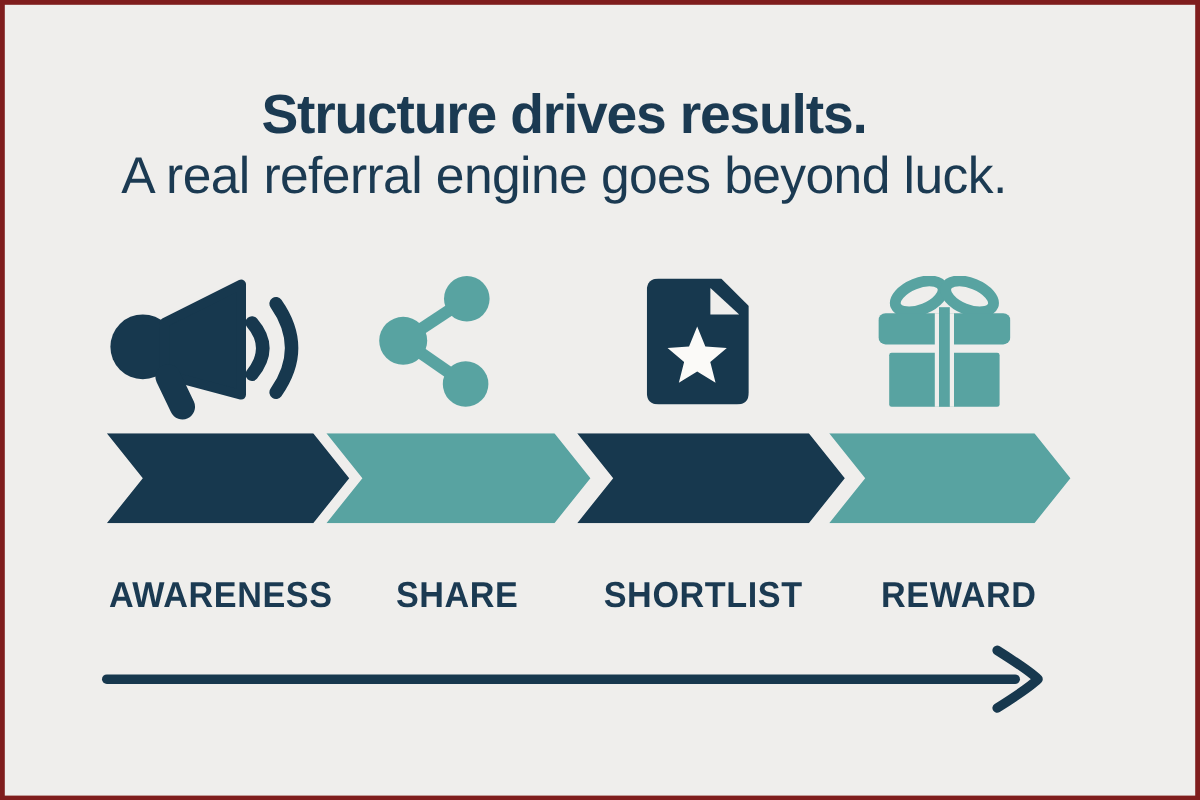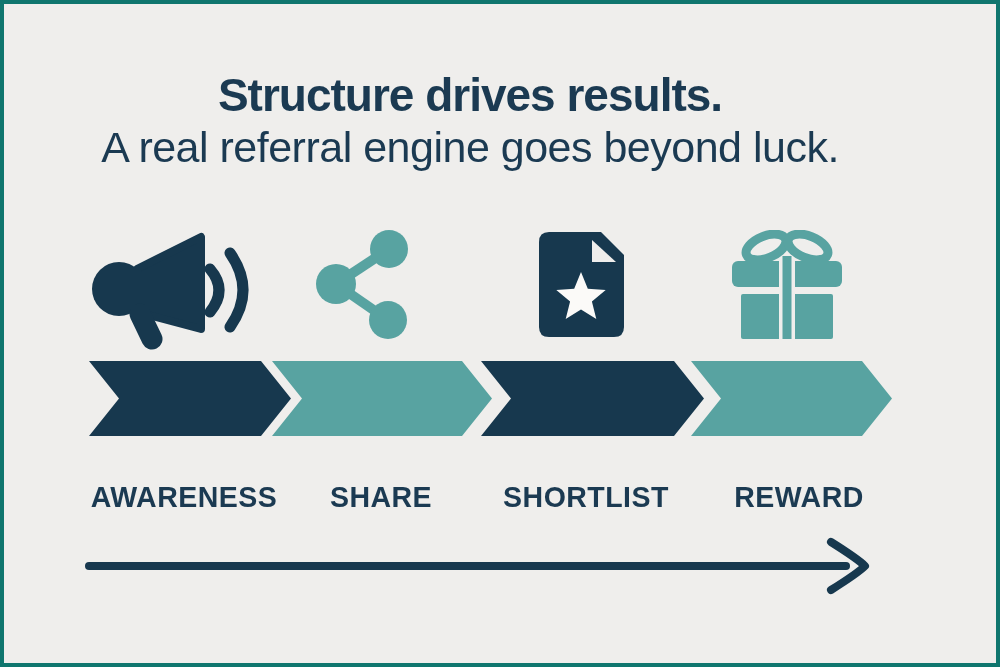--- a/index.html
+++ b/index.html
@@ -6,21 +6,21 @@
   body{
     width:1000px;height:667px;
     background:#ffffff;
     font-family:"Liberation Sans", sans-serif;
     overflow:hidden;
   }
   .canvas{
     position:relative;
     width:992px;height:659px;
     margin:0;
-    border:4px solid #0f766e;
+    border:4px solid #7f1d1d;
     background:var(--background,#efeeec);
   }
   
   .fill-navy{fill:var(--navy,#17384e);}
   .fill-teal{fill:var(--teal,#58a3a1);}
   .fill-bg{fill:var(--background,#efeeec);}
   .fill-white{fill:#fbfaf8;}
   .stroke-navy{stroke:var(--navy,#17384e);}
   .stroke-teal{stroke:var(--teal,#58a3a1);}
 

